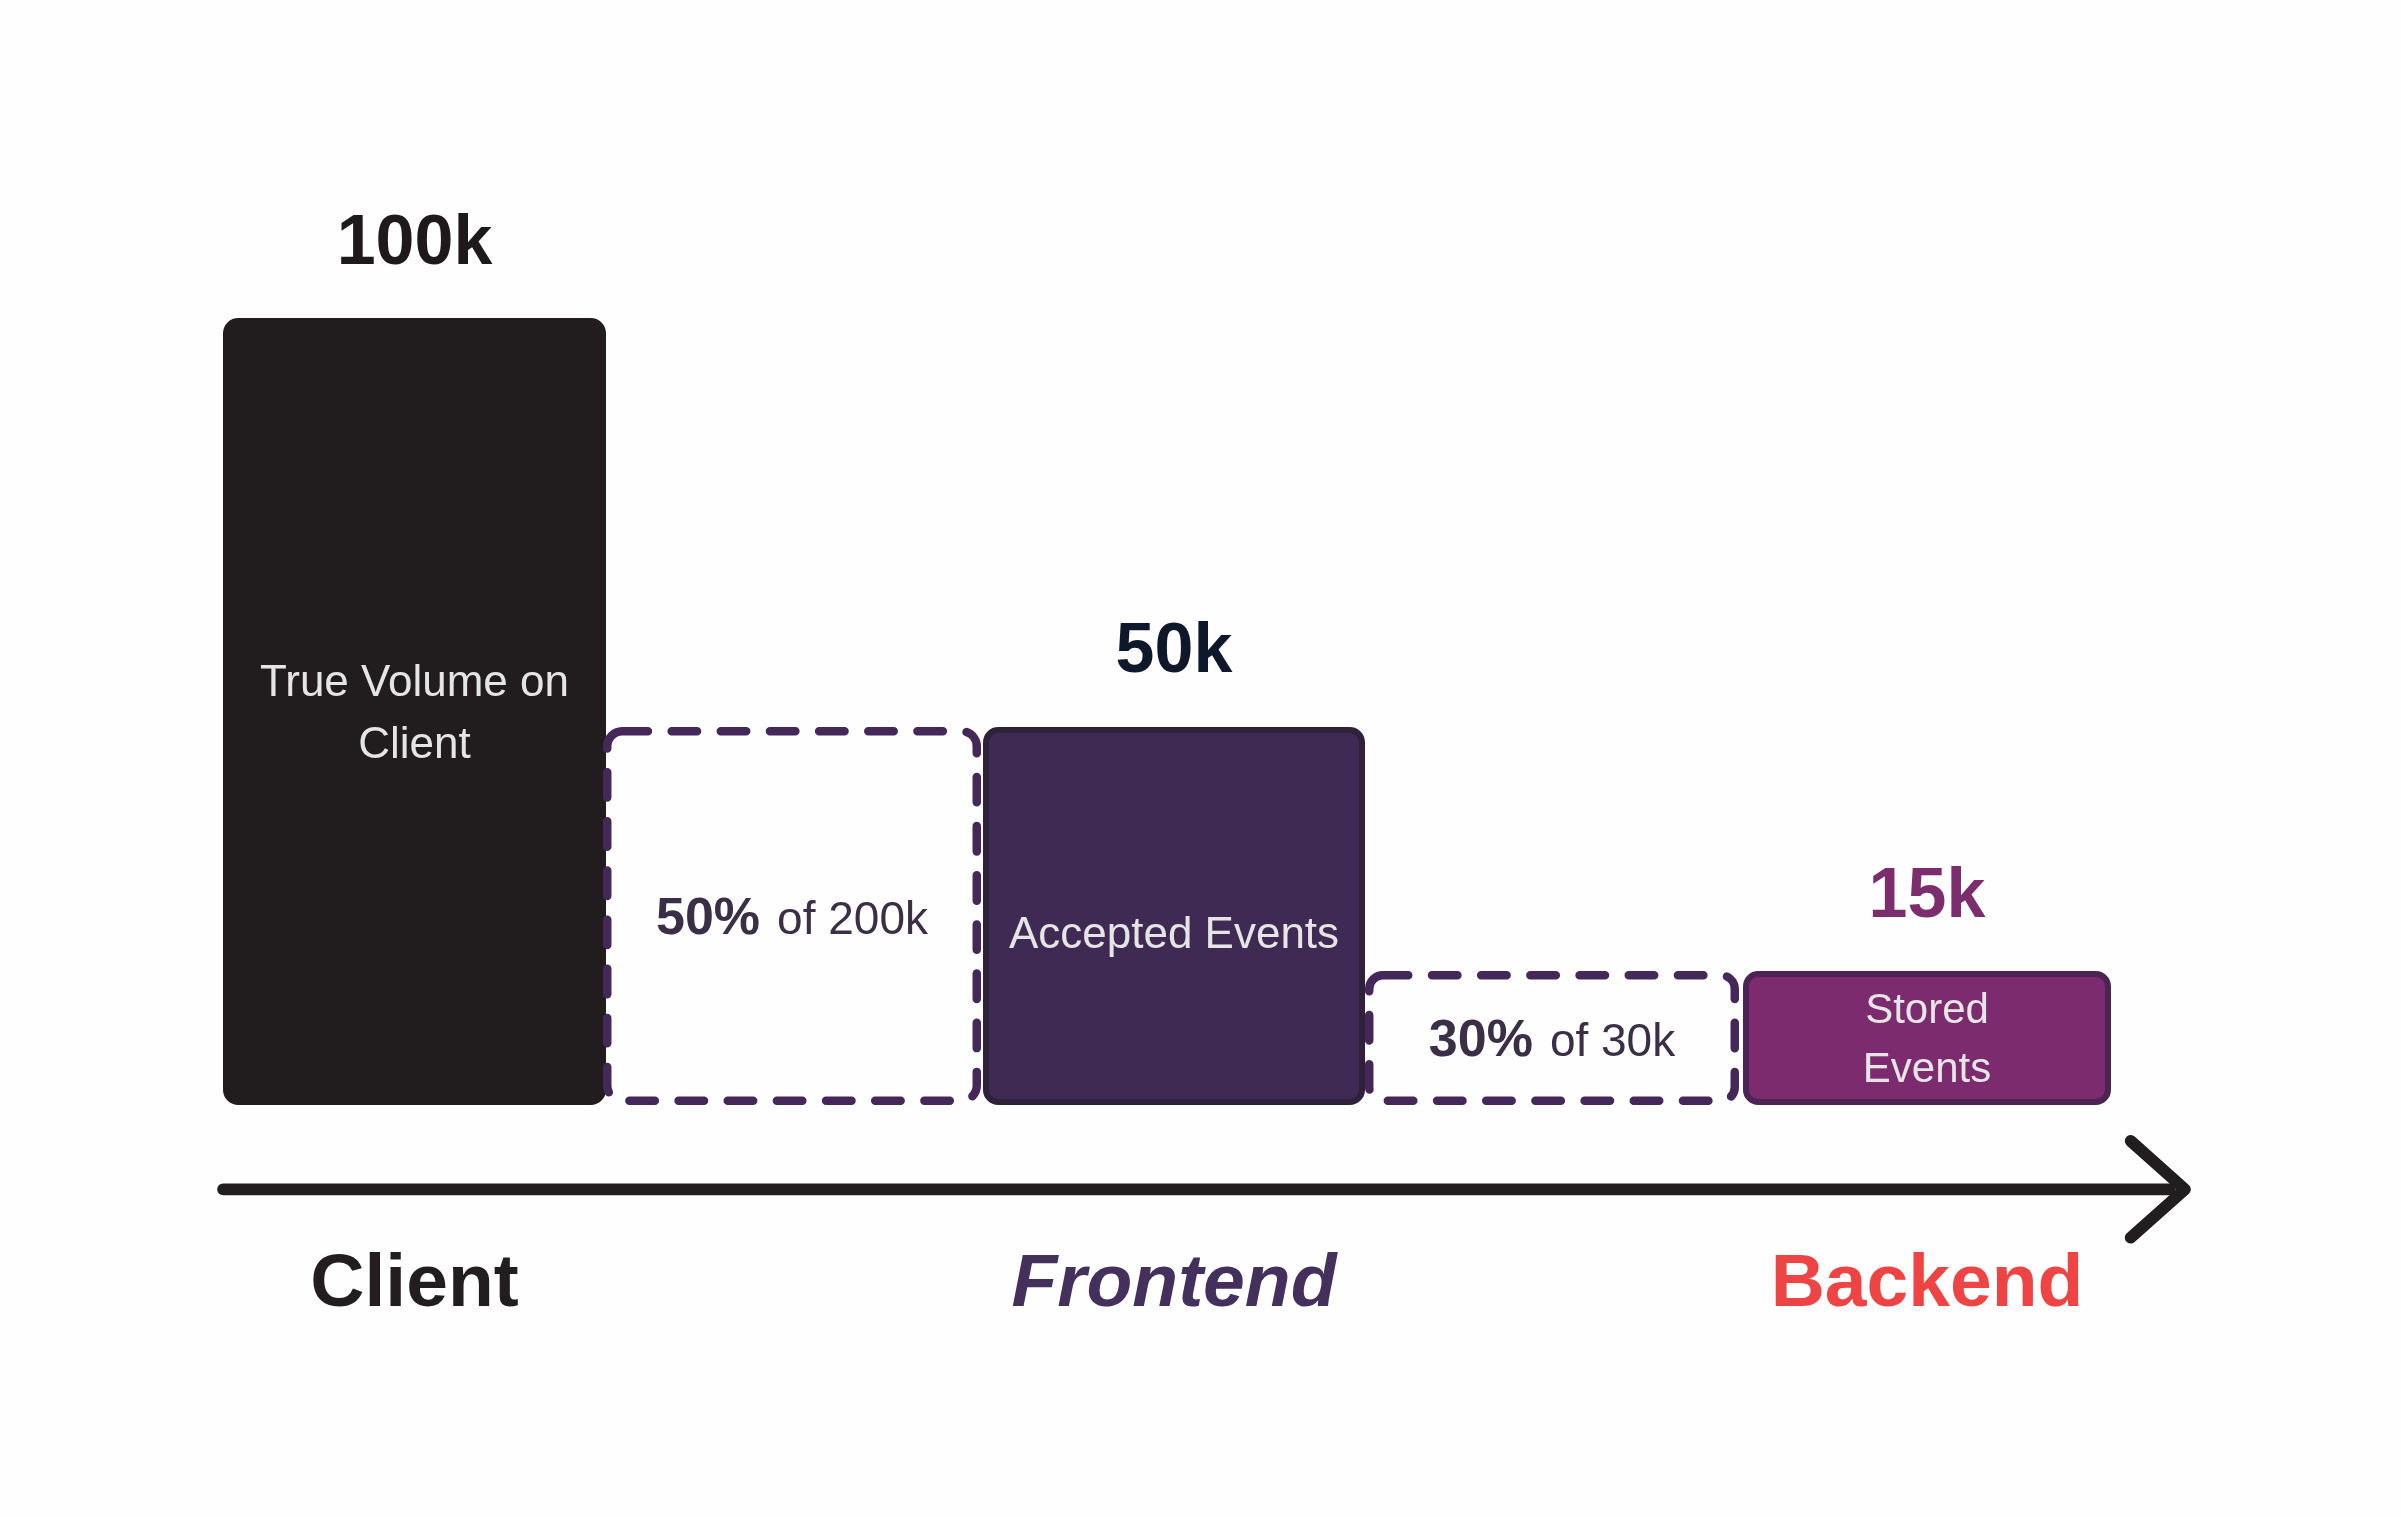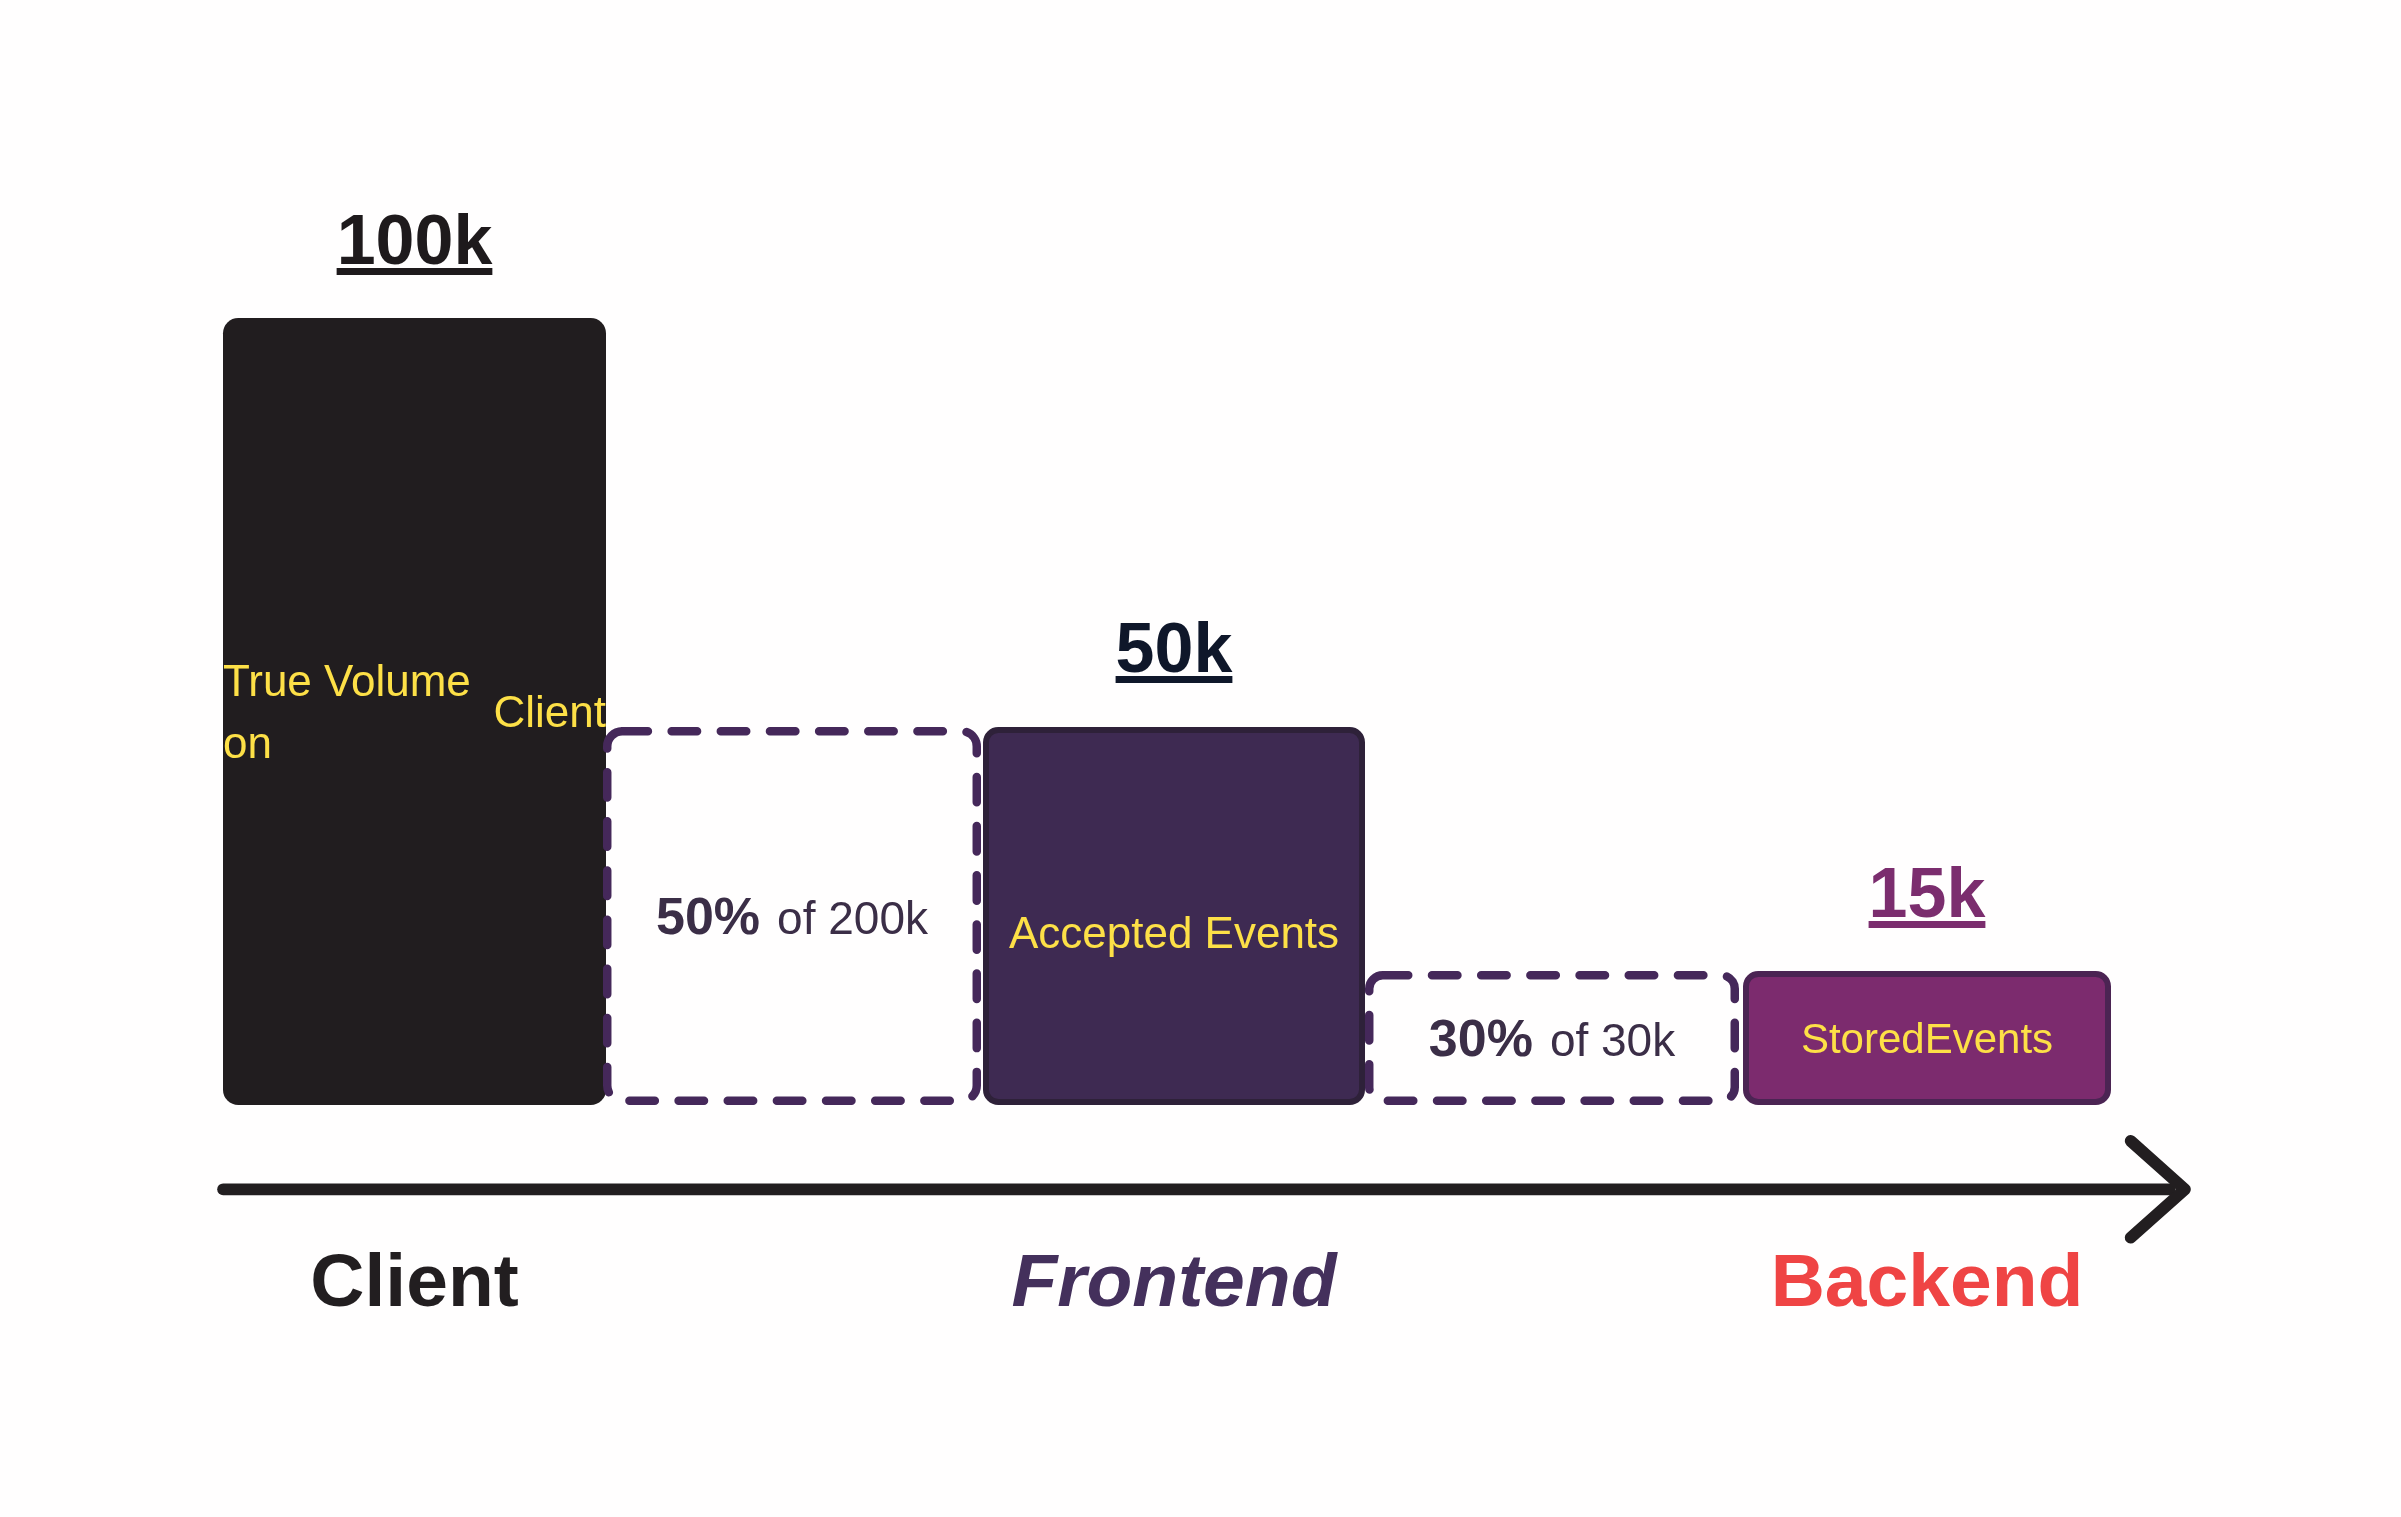--- a/index.html
+++ b/index.html
@@ -2,28 +2,28 @@
 <html style="font-size:13.6px"><head>
 <meta charset="utf-8">
 <style>
   html,body{margin:0;padding:0;background:#fffefe;}
   .canvas{
     position:relative;width:2401px;height:1518px;background:#fffefe;
     font-family:"Liberation Sans",sans-serif;overflow:hidden;
   }
   
   .val-label{position:absolute;height:85px;line-height:85px;text-align:center;
-    font-size:70px;font-weight:600;letter-spacing:0;text-decoration:underline;}
+    font-size:70px;font-weight:600;letter-spacing:0;}
   .vl1{left:223px;top:198px;width:383px;color:#1e1a1c;}
   .vl2{left:983px;top:606px;width:382px;color:#0f172a;}
   .vl3{left:1743px;top:851px;width:368px;color:#7b2d6e;}
   
-  .bar{position:absolute;border-radius:15.3px;display:flex;
-    align-items:center;justify-content:center;text-align:left;
-    color:#fde047;font-size:44px;box-sizing:border-box;}
+  .bar{position:absolute;border-radius:15.3px;display:flex;flex-direction:column;
+    align-items:center;justify-content:center;text-align:center;
+    color:#e5e5e5;font-size:44px;box-sizing:border-box;}
   .bar-client{left:223px;top:318px;width:383px;height:787px;background:#211d1f;}
   .bar-accepted{left:983px;top:727px;width:382px;height:378px;background:#3e2a52;
     border:6.8px solid #2e2139;}
   .bar-stored{left:1743px;top:971px;width:368px;height:134px;background:#7c2b6e;
     border:6.8px solid #4b2453;}
   .bar-line{display:block;line-height:62px;}
   .bar-line-sm{display:block;line-height:59px;font-size:42px;}
   .bar-line-one{display:block;line-height:51px;margin-top:32px;}
   
   .dropbox{position:absolute;display:flex;align-items:center;justify-content:center;}

